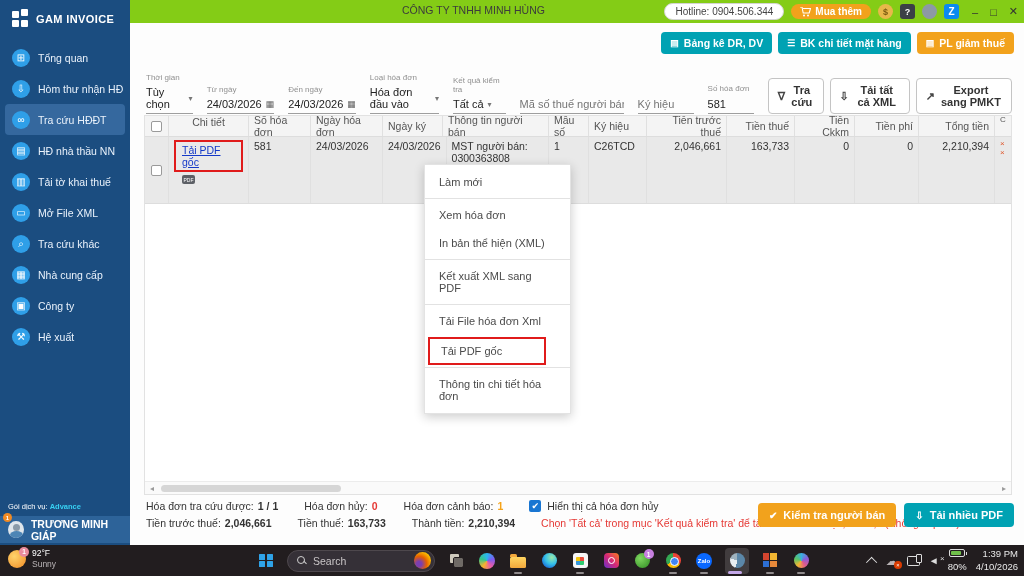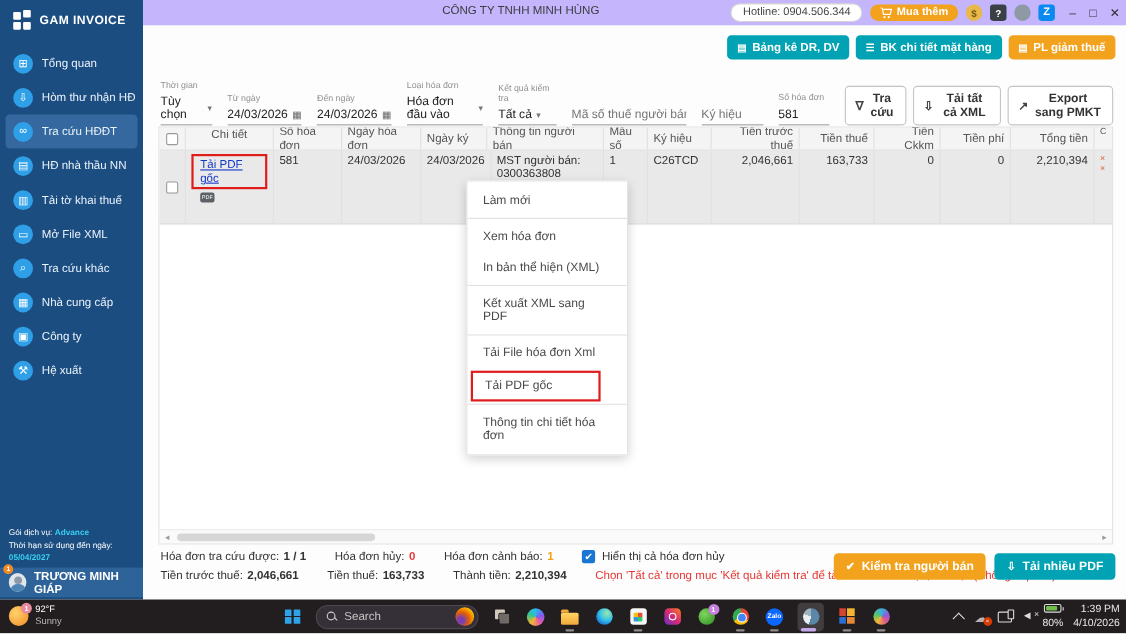--- a/index.html
+++ b/index.html
@@ -21,21 +21,21 @@
   .mitem.active { background:#35689e; border-radius:4px; margin:0 5px; padding-left:7px; }
   .plan { position:absolute; left:8px; bottom:33px; font-size:7.5px; line-height:1.5; color:#fff; }
   .plan b { color:#37d0f2; font-weight:bold;margin-top:44px; }
   .userbar { position:absolute; left:0; bottom:2px; right:0; height:27px; background:#2d6399; display:flex; align-items:center; gap:7px; padding-left:8px; font-size:10.5px; font-weight:bold; }
   .avatar { position:relative; width:17px; height:17px; border-radius:50%; background:#dfe6ec; overflow:hidden; }
   .avatar::before { content:""; position:absolute; left:5px; top:3px; width:7px; height:7px; border-radius:50%; background:#8a9aa8; }
   .avatar::after { content:""; position:absolute; left:2px; top:10px; width:13px; height:8px; border-radius:50% 50% 0 0; background:#4d85b5; }
   .avatar-badge { position:absolute; left:3px; bottom:21px; width:9px; height:9px; border-radius:50%; background:#f08a24; color:#fff; font-size:6px; display:flex; align-items:center; justify-content:center; font-weight:bold; }
 
   
-  .titlebar { position:absolute; left:130px; top:0; right:0; height:23px; background:#c4b5fd; display:flex; align-items:center; z-index:2; }
+  .titlebar { position:absolute; left:130px; top:0; right:0; height:23px; background:#84cc16; display:flex; align-items:center; z-index:2; }
   .company { position:absolute; left:272px; top:4px; font-size:10.5px; color:#3c3c3c; }
   .tb-right { position:absolute; right:6px; top:0; height:23px; display:flex; align-items:center; gap:7px; }
   .hotline { background:#fff; border:1px solid #d4d4d4; border-radius:10px; padding:2px 10px; font-size:10px; color:#444; }
   .buy { display:flex; align-items:center; gap:4px; background:#f2a21c; color:#fff; border:none; border-radius:10px; padding:2px 9px; font-size:10px; font-weight:bold; cursor:pointer; }
   .tb-ic { width:15px; height:15px; display:flex; align-items:center; justify-content:center; font-size:10px; cursor:pointer; }
   .ic-money { border-radius:50%; background:#e8b84a; color:#7a5a10; font-weight:bold; font-size:9px; }
   .ic-help { border-radius:3px; background:#3b3f46; color:#fff; font-size:9px; font-weight:bold; }
   .ic-person { border-radius:50%; background:#8d99a5; color:#fff; font-size:9px; }
   .ic-zalo { border-radius:3px; background:#0a8af0; color:#fff; font-weight:bold; font-size:10px; }
   .winctl { display:flex; align-items:center; gap:12px; margin-left:6px; font-size:11px; color:#333; }
@@ -102,21 +102,21 @@
   .chkwrap { display:flex; align-items:center; gap:6px; }
   .chk { width:12px; height:12px; background:#1976d2; border-radius:2px; color:#fff; font-size:9px; display:flex; align-items:center; justify-content:center; }
   .note { color:#e53935; font-size:10.5px; }
   .sum-btns { position:absolute; right:0; top:6px; display:flex; gap:8px; }
   .sb { display:flex; align-items:center; gap:6px; border:none; border-radius:4px; color:#fff; font-size:11px; font-weight:bold; padding:6px 11px; cursor:pointer; }
   .sb-orange { background:#f2a21c; } .sb-teal { background:#00a2b3; }
   .sb .g { font-size:10px; }
 
   
   .taskbar { position:absolute; left:0; bottom:0; width:1024px; height:31px; background:#221d1f; color:#fff; z-index:10; }
-  .weather { position:absolute; left:8px; top:3px; display:flex; gap:6px; align-items:flex-end; cursor:pointer; }
+  .weather { position:absolute; left:8px; top:3px; display:flex; gap:6px; align-items:center; cursor:pointer; }
   .sun { position:relative; width:18px; height:18px; border-radius:50%; background:radial-gradient(circle at 35% 35%, #ffd36b, #f08a24); }
   .sun-badge { position:absolute; right:-3px; top:-3px; width:10px; height:10px; border-radius:50%; background:#e98b9d; color:#fff; font-size:6.5px; display:flex; align-items:center; justify-content:center; font-weight:bold; }
   .wtxt { font-size:8.5px; line-height:1.25; }
   .wtxt .cond { color:#b9b4b6; }
   .tb-center { position:absolute; left:256px; top:0; height:31px; display:flex; align-items:center; gap:11px; }
   .titem { position:relative; display:flex; align-items:center; justify-content:center; width:20px; height:26px; cursor:pointer; }
   .run::after { content:""; position:absolute; bottom:0; left:6px; width:8px; height:2px; border-radius:2px; background:#8f8a8c; }
   .run-active::after { content:""; position:absolute; bottom:0; left:3px; width:14px; height:2.5px; border-radius:2px; background:#c3a7e8; }
   .win { width:14px; height:14px; display:grid; grid-template-columns:6px 6px; grid-template-rows:6px 6px; gap:1.5px; }
   .win span { background:#2fa3e8; border-radius:.5px; }
@@ -215,21 +215,20 @@
           <span class="ic">▣</span>
           <span>Công ty</span>
         </div>
       <div class="mitem">
           <span class="ic">⚒</span>
           <span>Hệ xuất</span>
         </div>
     </div>
     <div class="plan">
       <div><span>Gói dịch vụ:</span> <b>Advance</b></div>
-      <div><span>Thời hạn sử dụng đến ngày:</span> <b>05/04/2027</b></div>
     </div>
     <div class="userbar">
       <span class="avatar"></span>
       <span class="avatar-badge">1</span>
       <span>TRƯƠNG MINH GIÁP</span>
     </div>
   </div>
 
   <div class="titlebar">
     <span class="company">CÔNG TY TNHH MINH HÙNG</span>

